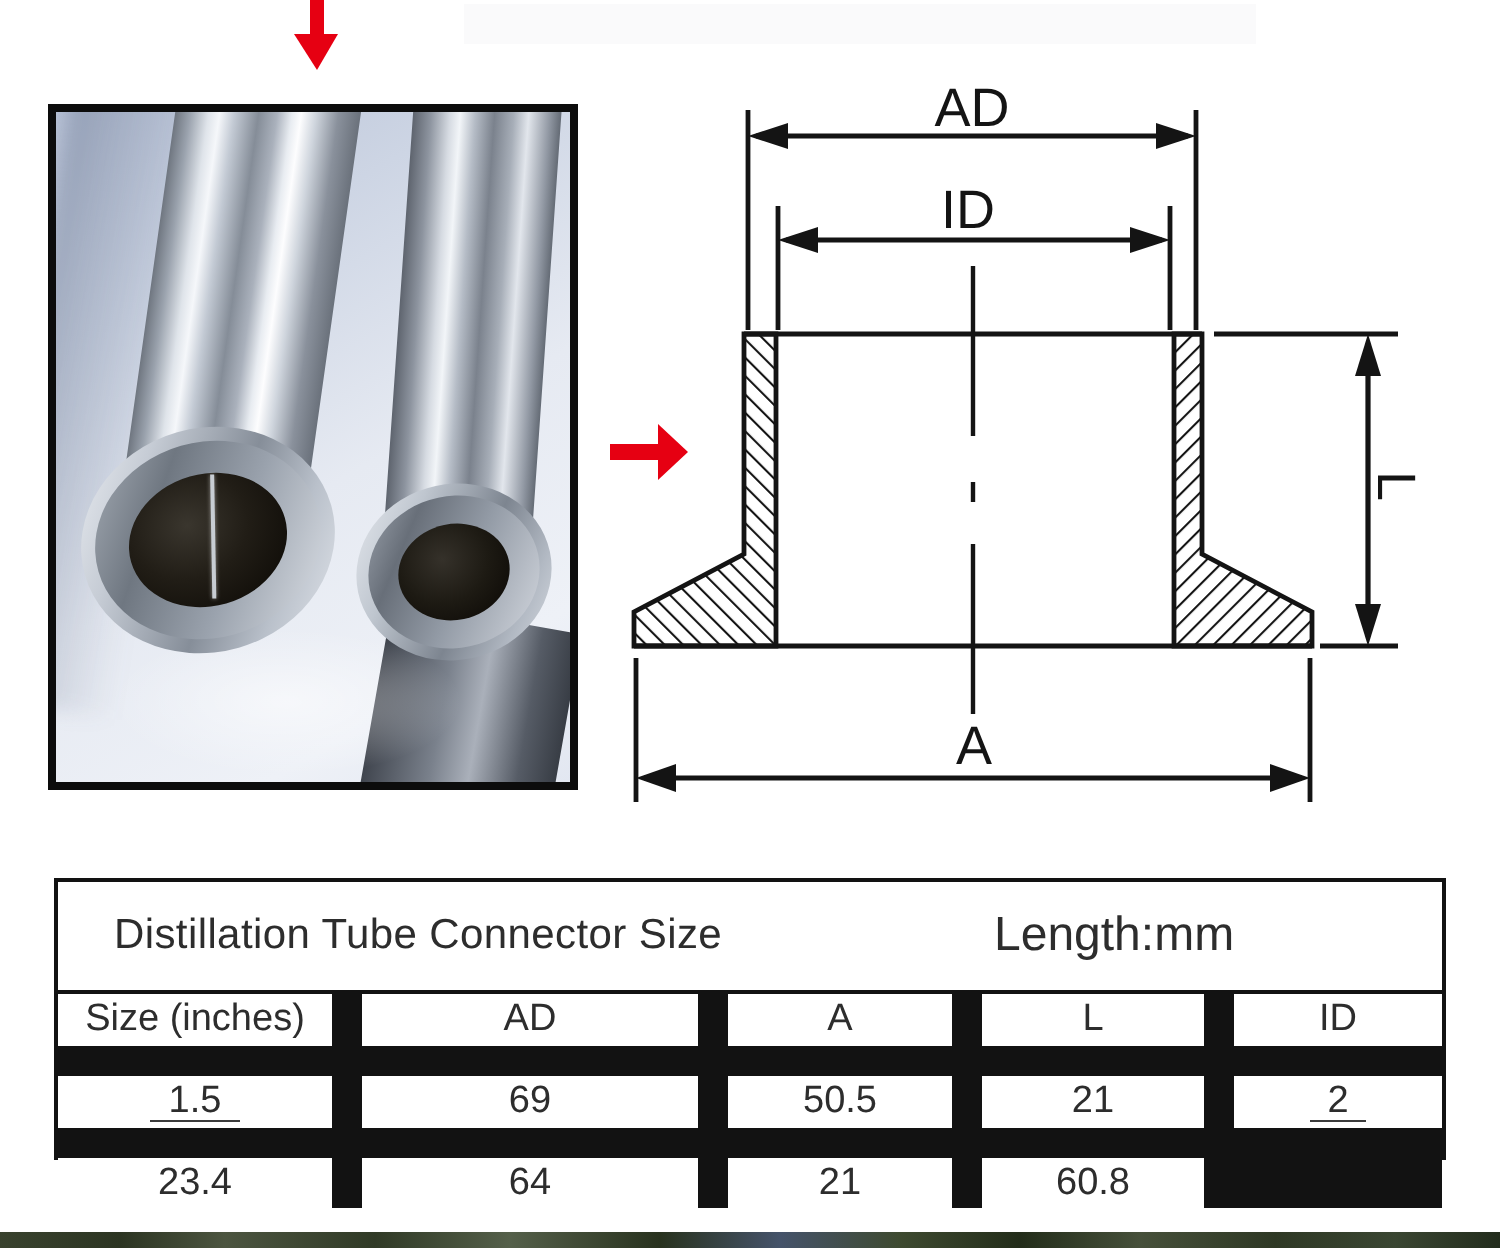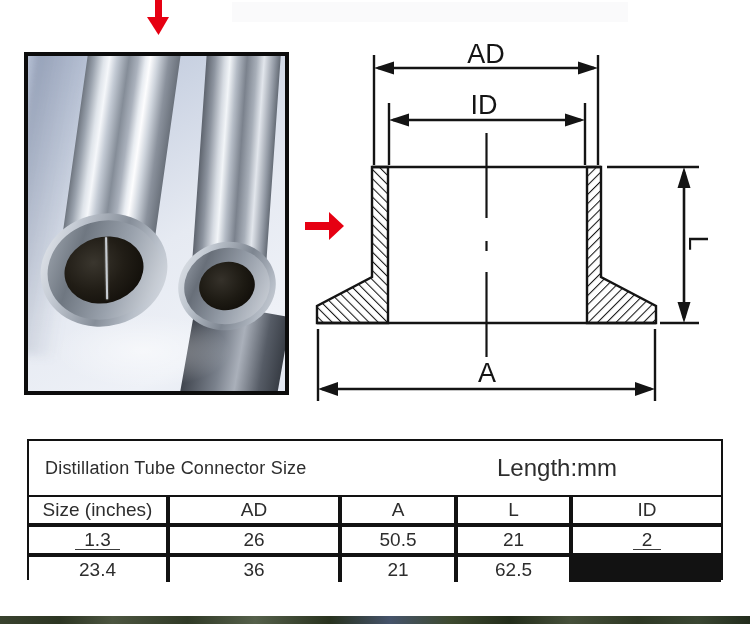--- a/index.html
+++ b/index.html
@@ -45,24 +45,24 @@
   .right-arrow{left:300px;top:205px;width:50px;height:40px;}
 
   
   .diagram{left:300px;top:40px;width:420px;height:370px;}
   .diagram text{font-family:"Liberation Sans",sans-serif;fill:#141414;}
 
   
   .spec-table{left:27px;top:439px;width:696px;height:141px;border:2px solid #121212;
          box-sizing:border-box;background:#ffffff;color:#2d2d2d;}
   .t-title-row{position:relative;height:54px;border-bottom:2px solid #121212;display:flex;align-items:center;}
-  .t-title{margin-left:16px;font-size:18px;letter-spacing:.2px;}
+  .t-title{margin-left:28px;font-size:21px;letter-spacing:.2px;}
   .t-unit{position:absolute;left:468px;top:50%;transform:translateY(-50%);font-size:24px;}
   .t-grid{display:grid;grid-template-columns:137px 168px 112px 111px auto;
-         grid-template-rows:26px 26px 25px;gap:4px;background:#121212;}
+         grid-template-rows:26px 26px 25px;gap:15px;background:#121212;}
   .t-grid .cell{background:#ffffff;display:flex;align-items:center;justify-content:center;
          font-size:19px;}
   .u{border-bottom:1.5px solid #3c3c3c;padding:0 9px;line-height:1.05;}
 
   
   .bottom-strip{left:0;top:616px;width:750px;height:8px;
       background:linear-gradient(90deg,#39422e 0%,#2c3522 8%,#4c5540 15%,#303a26 25%,#55604a 34%,#28321e 44%,#45536a 52%,#3e4a30 60%,#232d1a 68%,#46503a 76%,#2e3824 85%,#3a4632 93%,#222c1c 100%);}
 </style>
 </head>
 <body>
@@ -167,31 +167,31 @@
       <span class="t-unit">Length:mm</span>
     </div>
     <div class="t-grid">
       <div class="cell">Size (inches)</div>
       <div class="cell">AD</div>
       <div class="cell">A</div>
       <div class="cell">L</div>
       <div class="cell">ID</div>
 
       <div class="cell">
-          <span class="u">1.3</span>
+          <span class="u">1.5</span>
         </div>
-      <div class="cell">26</div>
+      <div class="cell">69</div>
       <div class="cell">50.5</div>
       <div class="cell">21</div>
 
       <div class="cell">
           <span class="u">2</span>
         </div>
       <div class="cell">23.4</div>
-      <div class="cell">36</div>
+      <div class="cell">64</div>
       <div class="cell">21</div>
-      <div class="cell">62.5</div>
+      <div class="cell">60.8</div>
     </div>
   </div>
 
   <div class="abs bottom-strip"></div>
 
 </div>
 
 </body></html>

